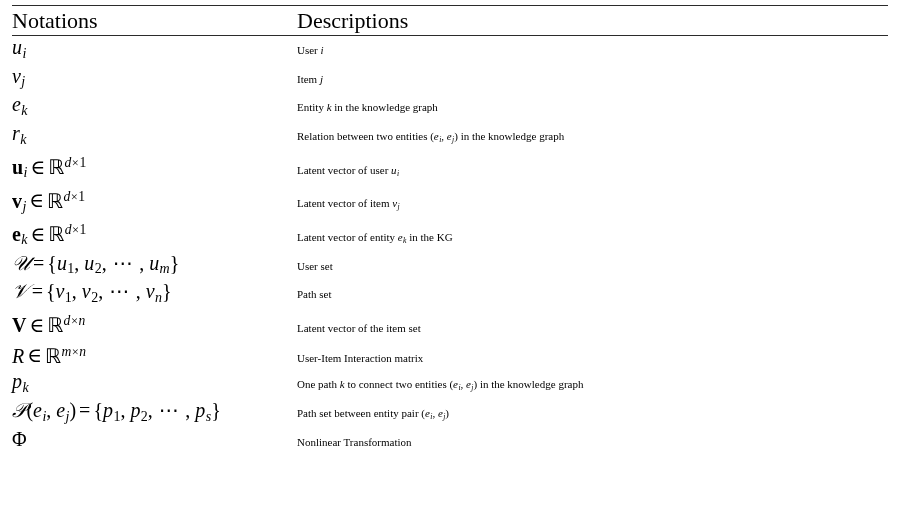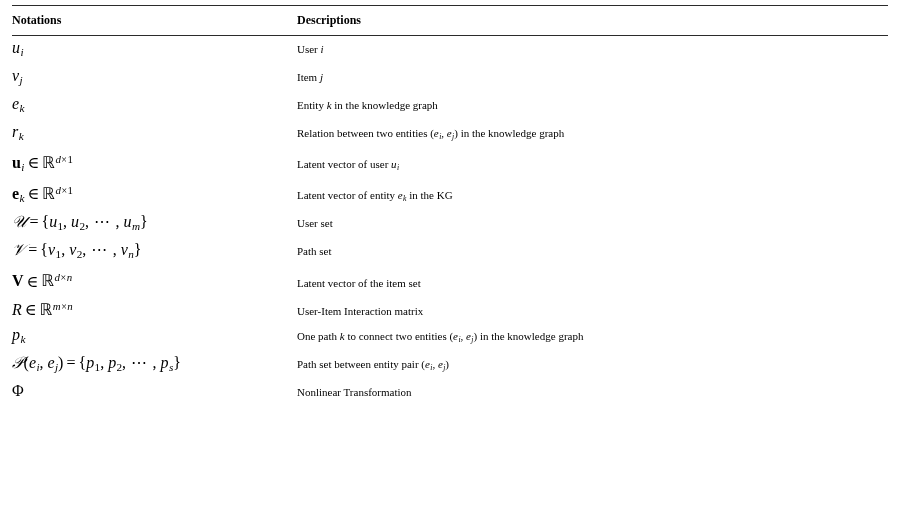--- a/index.html
+++ b/index.html
@@ -41,36 +41,36 @@
 
   table.notation th,
   table.notation td {
     text-align: left;
     vertical-align: baseline;
     padding: 0;
     border: none;
   }
 
   thead th {
-    font-weight: bold;
-    font-size: 12px;
+    font-weight: normal;
+    font-size: 22px;
     line-height: 29px;
     height: 29px;
     padding-left: 2px;
   }
 
   tbody td {
     font-size: 11px;
     line-height: 23.05px;
     height: 23.05px;
     padding-left: 2px;
     white-space: nowrap;
   }
   tbody td.notation-cell {
-    font-size: 16px;
+    font-size: 20px;
   }
 
   
   .mi        { font-style: italic; }               
   .mb        { font-weight: bold; font-style: normal; }  
   .mup       { font-style: normal; }               
   .mcal      { font-family: "DejaVu Serif", serif; font-style: italic; }
   .bbb       { font-family: "DejaVu Sans", sans-serif; font-style: normal; }
   .op        { font-style: normal; padding: 0 3px; }
   .sub {
@@ -150,20 +150,24 @@
         <td class="notation-cell"><span class="mi">r</span><span class="sub">k</span></td>
         <td><span>Relation between two entities</span> <span class="paren">(<span class="mi">e</span><span class="sub">i</span>, <span class="mi">e</span><span class="sub">j</span>)</span> <span>in the knowledge graph</span></td>
       </tr>
 
 
       <tr>
         <td class="notation-cell"><span class="mb">u</span><span class="sub">i</span><span class="op">∈</span><span class="bbb">ℝ</span><span class="sup">d<span class="times">×</span><span class="mup">1</span></span></td>
         <td><span>Latent vector of user</span> <span class="mi">u</span><span class="sub">i</span></td>
       </tr>
 
+      <tr>
+        <td class="notation-cell"><span class="mb">v</span><span class="sub">j</span><span class="op">∈</span><span class="bbb">ℝ</span><span class="sup">d<span class="times">×</span><span class="mup">1</span></span></td>
+        <td><span>Latent vector of item</span> <span class="mi">v</span><span class="sub">j</span></td>
+      </tr>
 
       <tr>
         <td class="notation-cell"><span class="mb">e</span><span class="sub">k</span><span class="op">∈</span><span class="bbb">ℝ</span><span class="sup">d<span class="times">×</span><span class="mup">1</span></span></td>
         <td><span>Latent vector of entity</span> <span class="mi">e</span><span class="sub">k</span> <span>in the KG</span></td>
       </tr>
 
 
       <tr>
         <td class="notation-cell"><span class="mcal">𝒰</span><span class="op">=</span><span class="brace">{<span class="mi">u</span><span class="sub up">1</span>, <span class="mi">u</span><span class="sub up">2</span>, <span class="dots">⋯</span> , <span class="mi">u</span><span class="sub">m</span>}</span></td>
         <td>User set</td>

